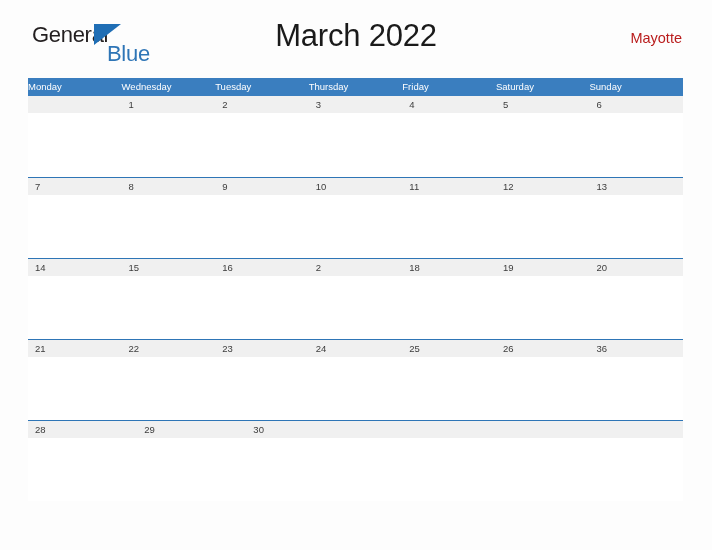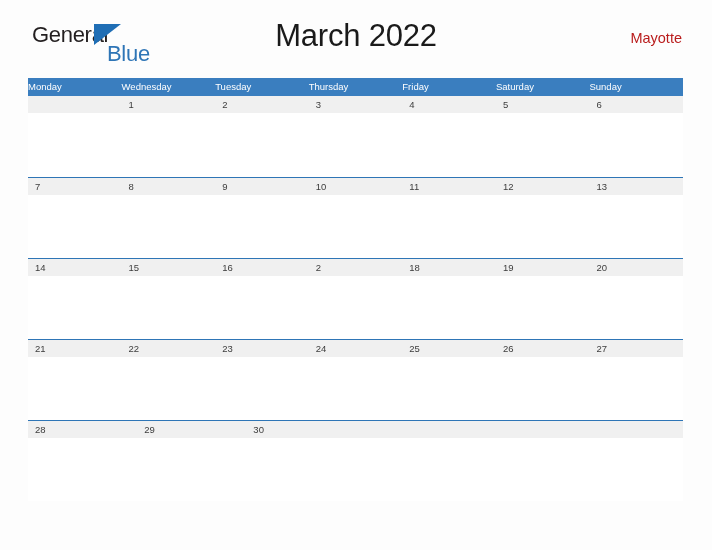--- a/index.html
+++ b/index.html
@@ -262,21 +262,21 @@
       <div class="day-cell">
           <span class="day-number">24</span>
         </div>
       <div class="day-cell">
           <span class="day-number">25</span>
         </div>
       <div class="day-cell">
           <span class="day-number">26</span>
         </div>
       <div class="day-cell">
-          <span class="day-number">27</span>
+          <span class="day-number">36</span>
         </div>
     </div>
 
     <div class="week-row">
       <div class="day-cell">
           <span class="day-number">28</span>
         </div>
       <div class="day-cell">
           <span class="day-number">29</span>
         </div>

